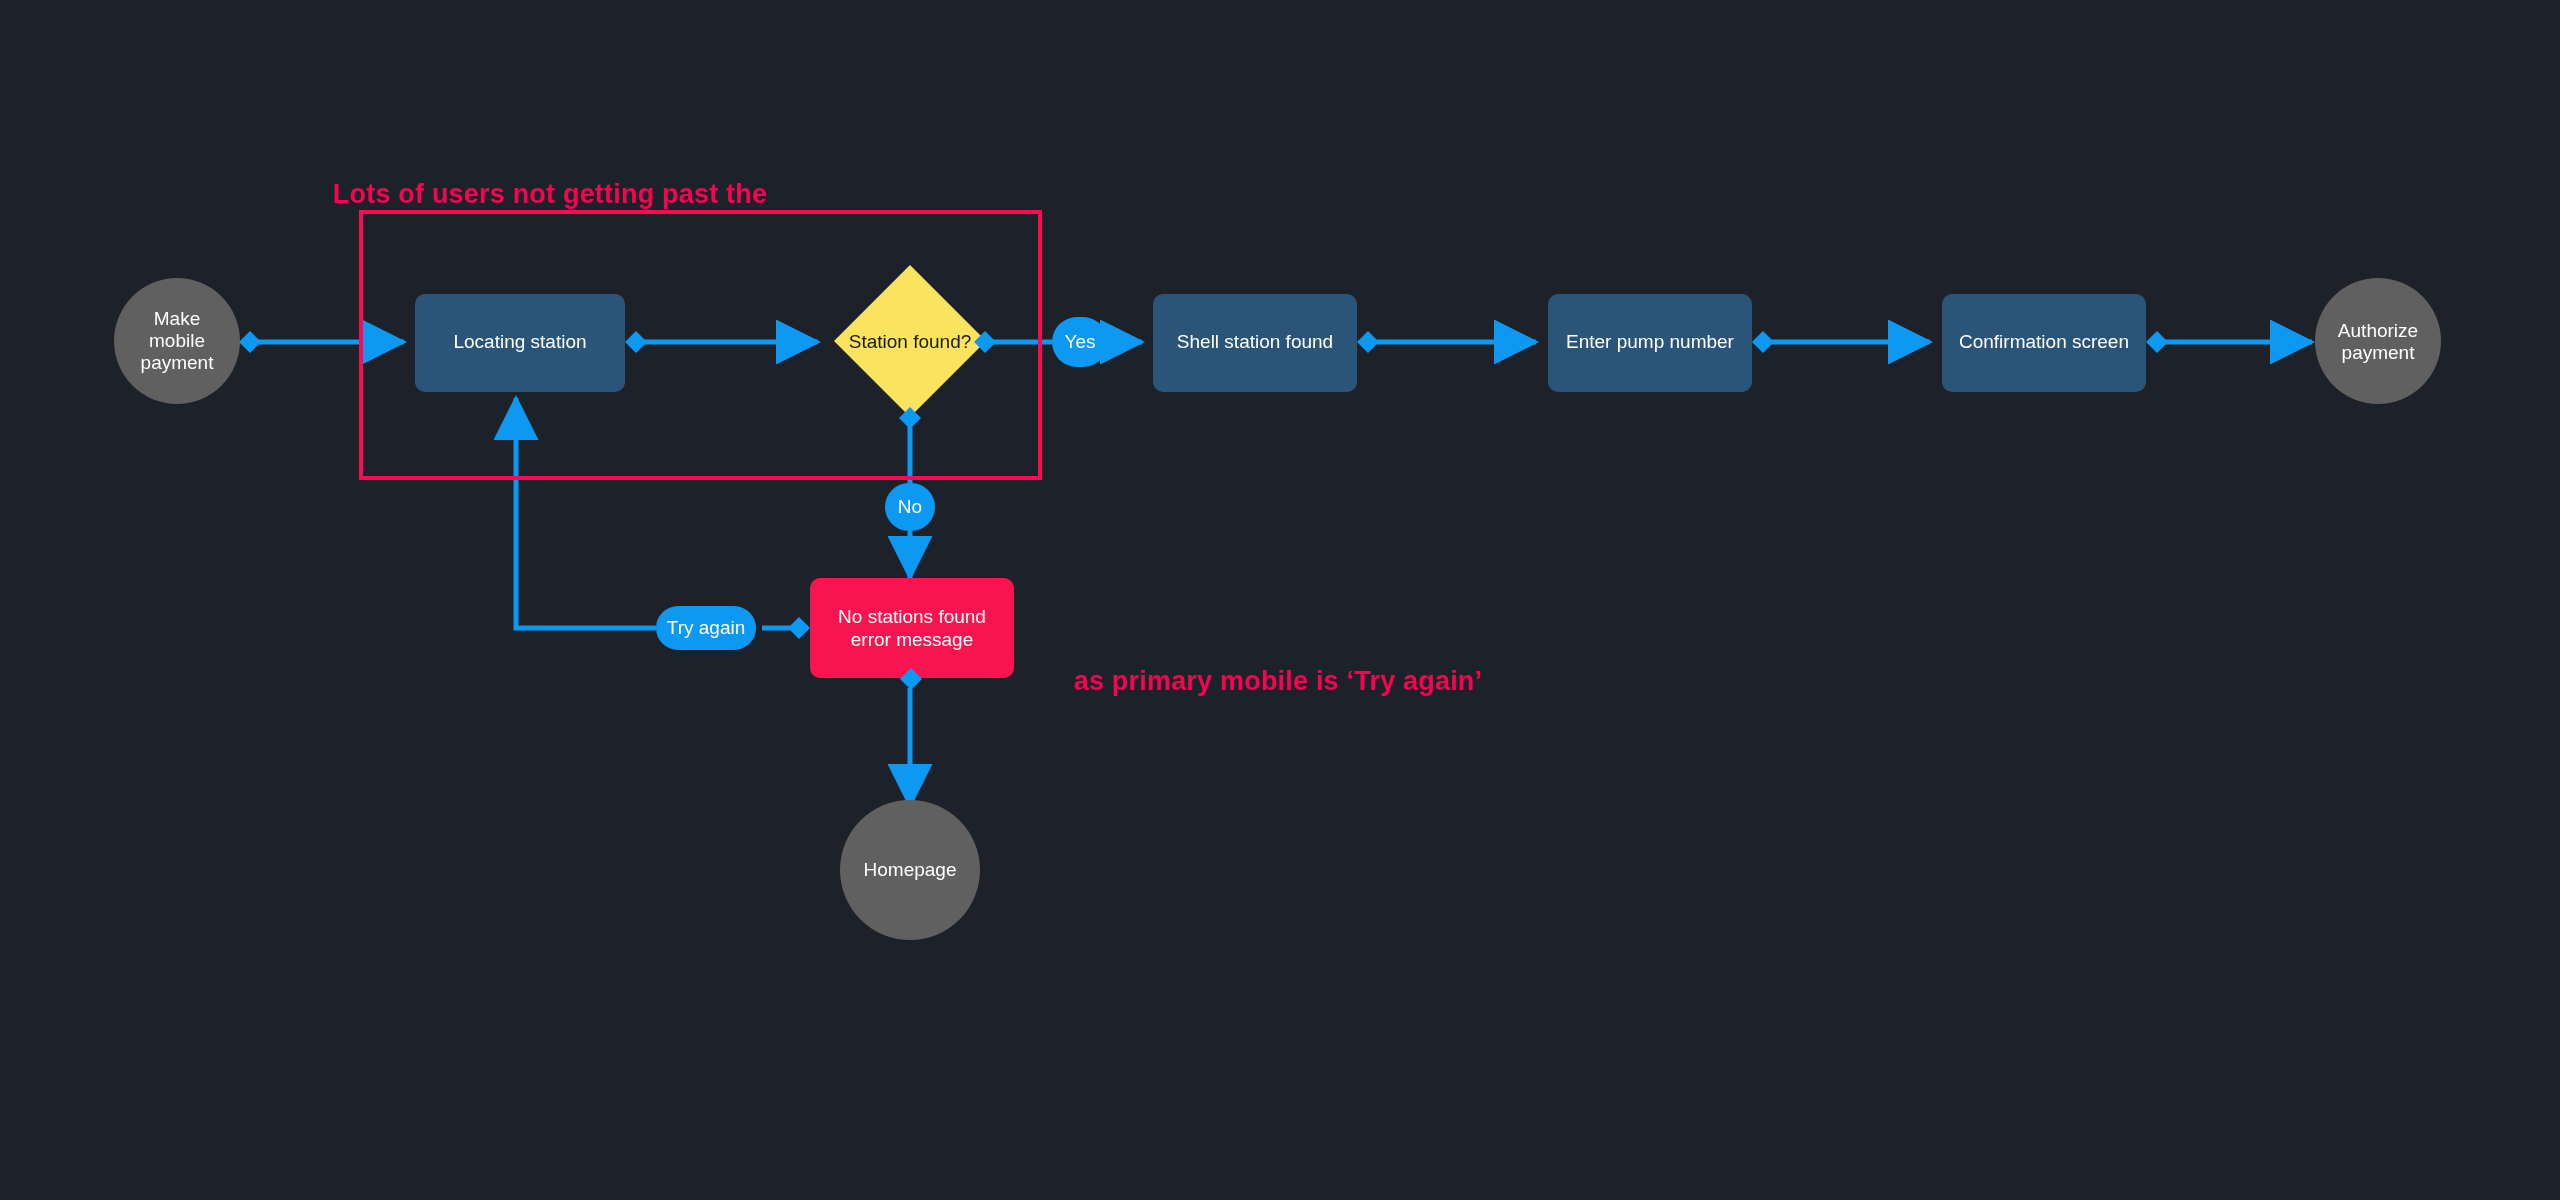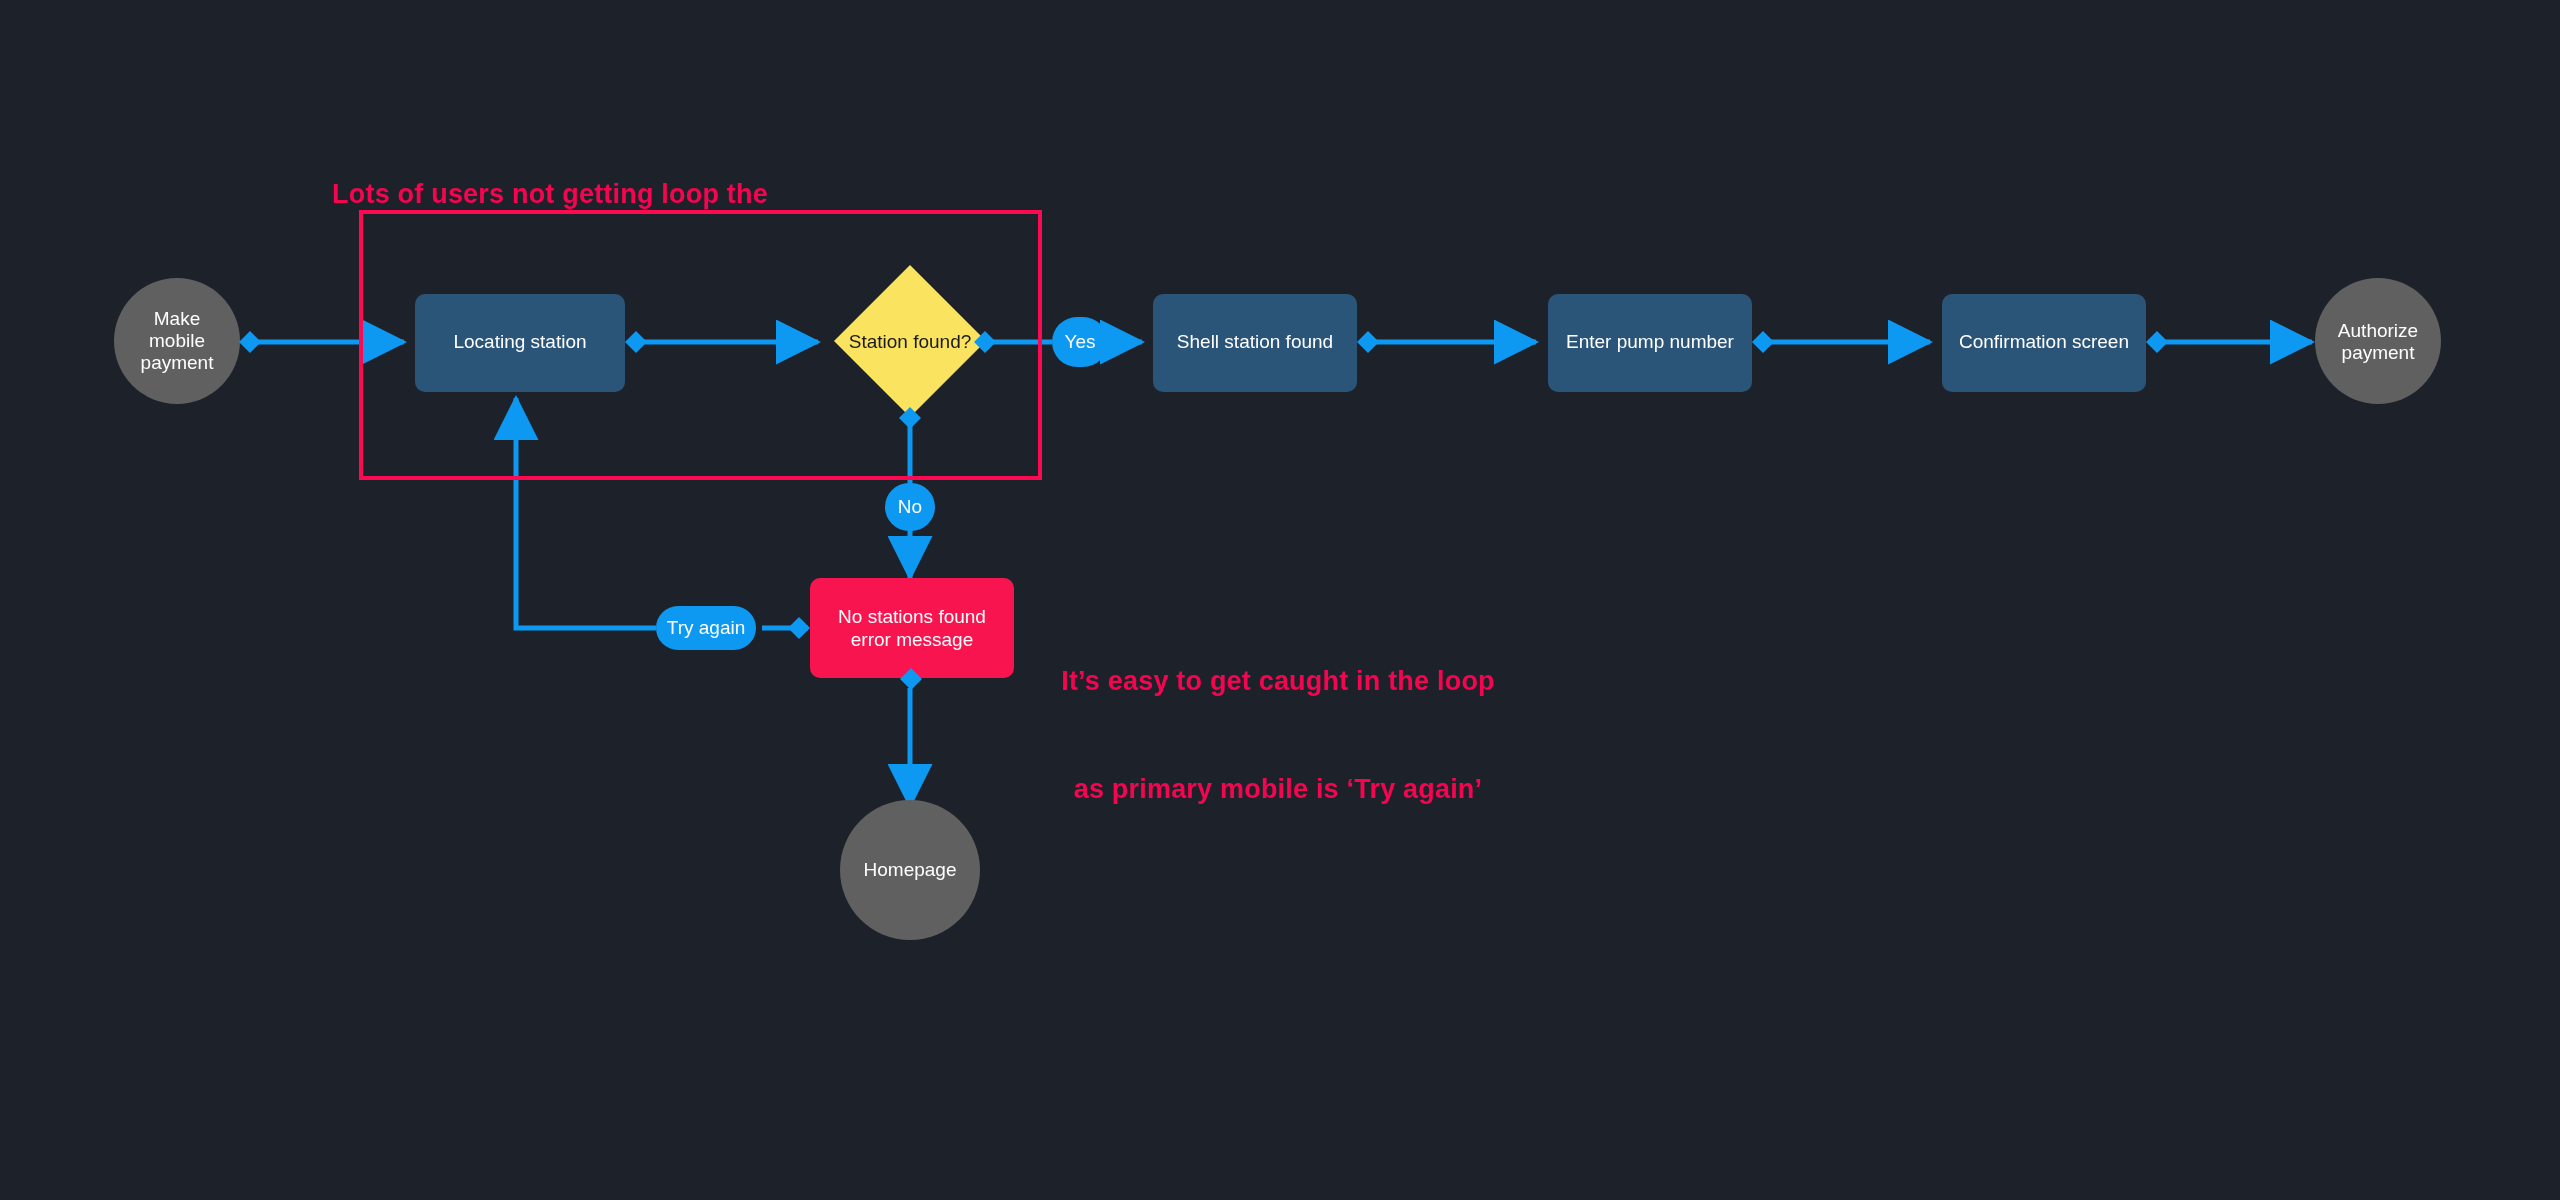--- a/index.html
+++ b/index.html
@@ -164,21 +164,20 @@
       <text class="edge-label" x="706" y="629">Try again</text>
     </g>
 
     <g>
       <circle cx="910" cy="870" r="70" fill="#606060"></circle>
       <text class="node-label" x="910" y="871">Homepage</text>
     </g>
   </svg>
 
   <div class="annotation" style="left:310px; top:105px; width:480px;">
-    <div>Lots of users not getting loop the</div>
+    <div>Lots of users not getting past the</div>
   </div>
 
   <div class="annotation" style="left:1048px; top:592px; width:460px;">
-    <div>It’s easy to get caught in the loop</div>
     <div>as primary mobile is ‘Try again’</div>
   </div>
 
 </div>
 
 </body></html>

